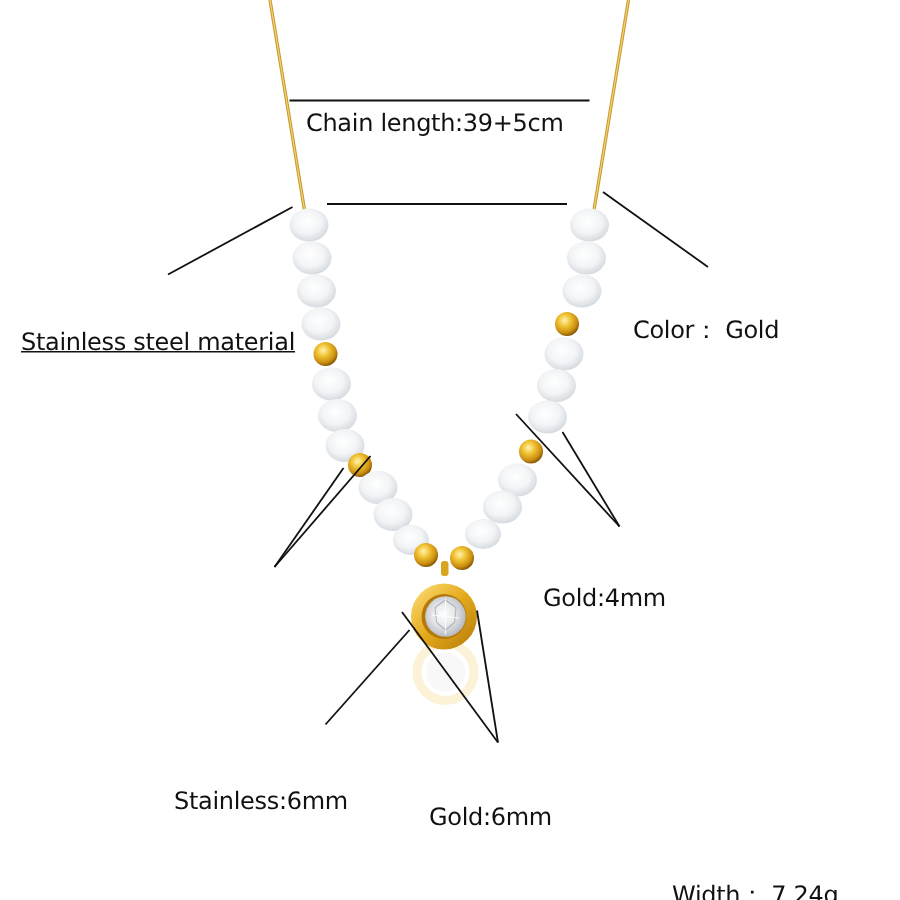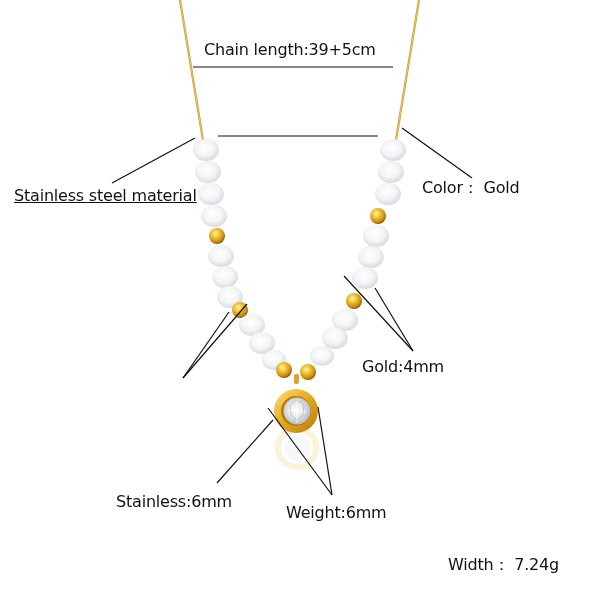--- a/index.html
+++ b/index.html
@@ -6,20 +6,21 @@
     body { width: 600px; height: 600px; overflow: hidden; position: relative; }
     .stage { position: absolute; left: 0; top: 0; width: 600px; height: 600px; background: #ffffff; }
     .stage svg { position: absolute; left: 0; top: 0; }
     .label {
       position: absolute;
       font-family: "DejaVu Sans", "Liberation Sans", sans-serif;
       font-size: 16px;
       color: #111111;
       white-space: nowrap;
       letter-spacing: -0.2px;
+      margin-top: 32px;
     }
   </style>
 </head>
 <body>
 
 <div class="stage">
   <svg width="600" height="600" viewBox="0 0 600 600">
     <defs>
       <radialGradient id="goldBall" cx="40%" cy="35%" r="65%">
         <stop offset="0%" stop-color="#fff2b0"></stop>
@@ -108,15 +109,15 @@
       <line x1="268" y1="408" x2="332" y2="495"></line>
       <line x1="318" y1="407" x2="332" y2="495"></line>
     </g>
   </svg>
 
   <span class="label" style="left:204px; top:40px;">Chain length:39+5cm</span>
   <span class="label" style="left:14px; top:186px;text-decoration:underline;">Stainless steel material</span>
   <span class="label" style="left:422px; top:178px;">Color： Gold</span>
   <span class="label" style="left:362px; top:357px;">Gold:4mm</span>
   <span class="label" style="left:116px; top:492px;">Stainless:6mm</span>
-  <span class="label" style="left:286px; top:503px;">Weight:6mm</span>
+  <span class="label" style="left:286px; top:503px;">Gold:6mm</span>
   <span class="label" style="left:448px; top:555px;">Width： 7.24g</span>
 </div>
 
 </body></html>

